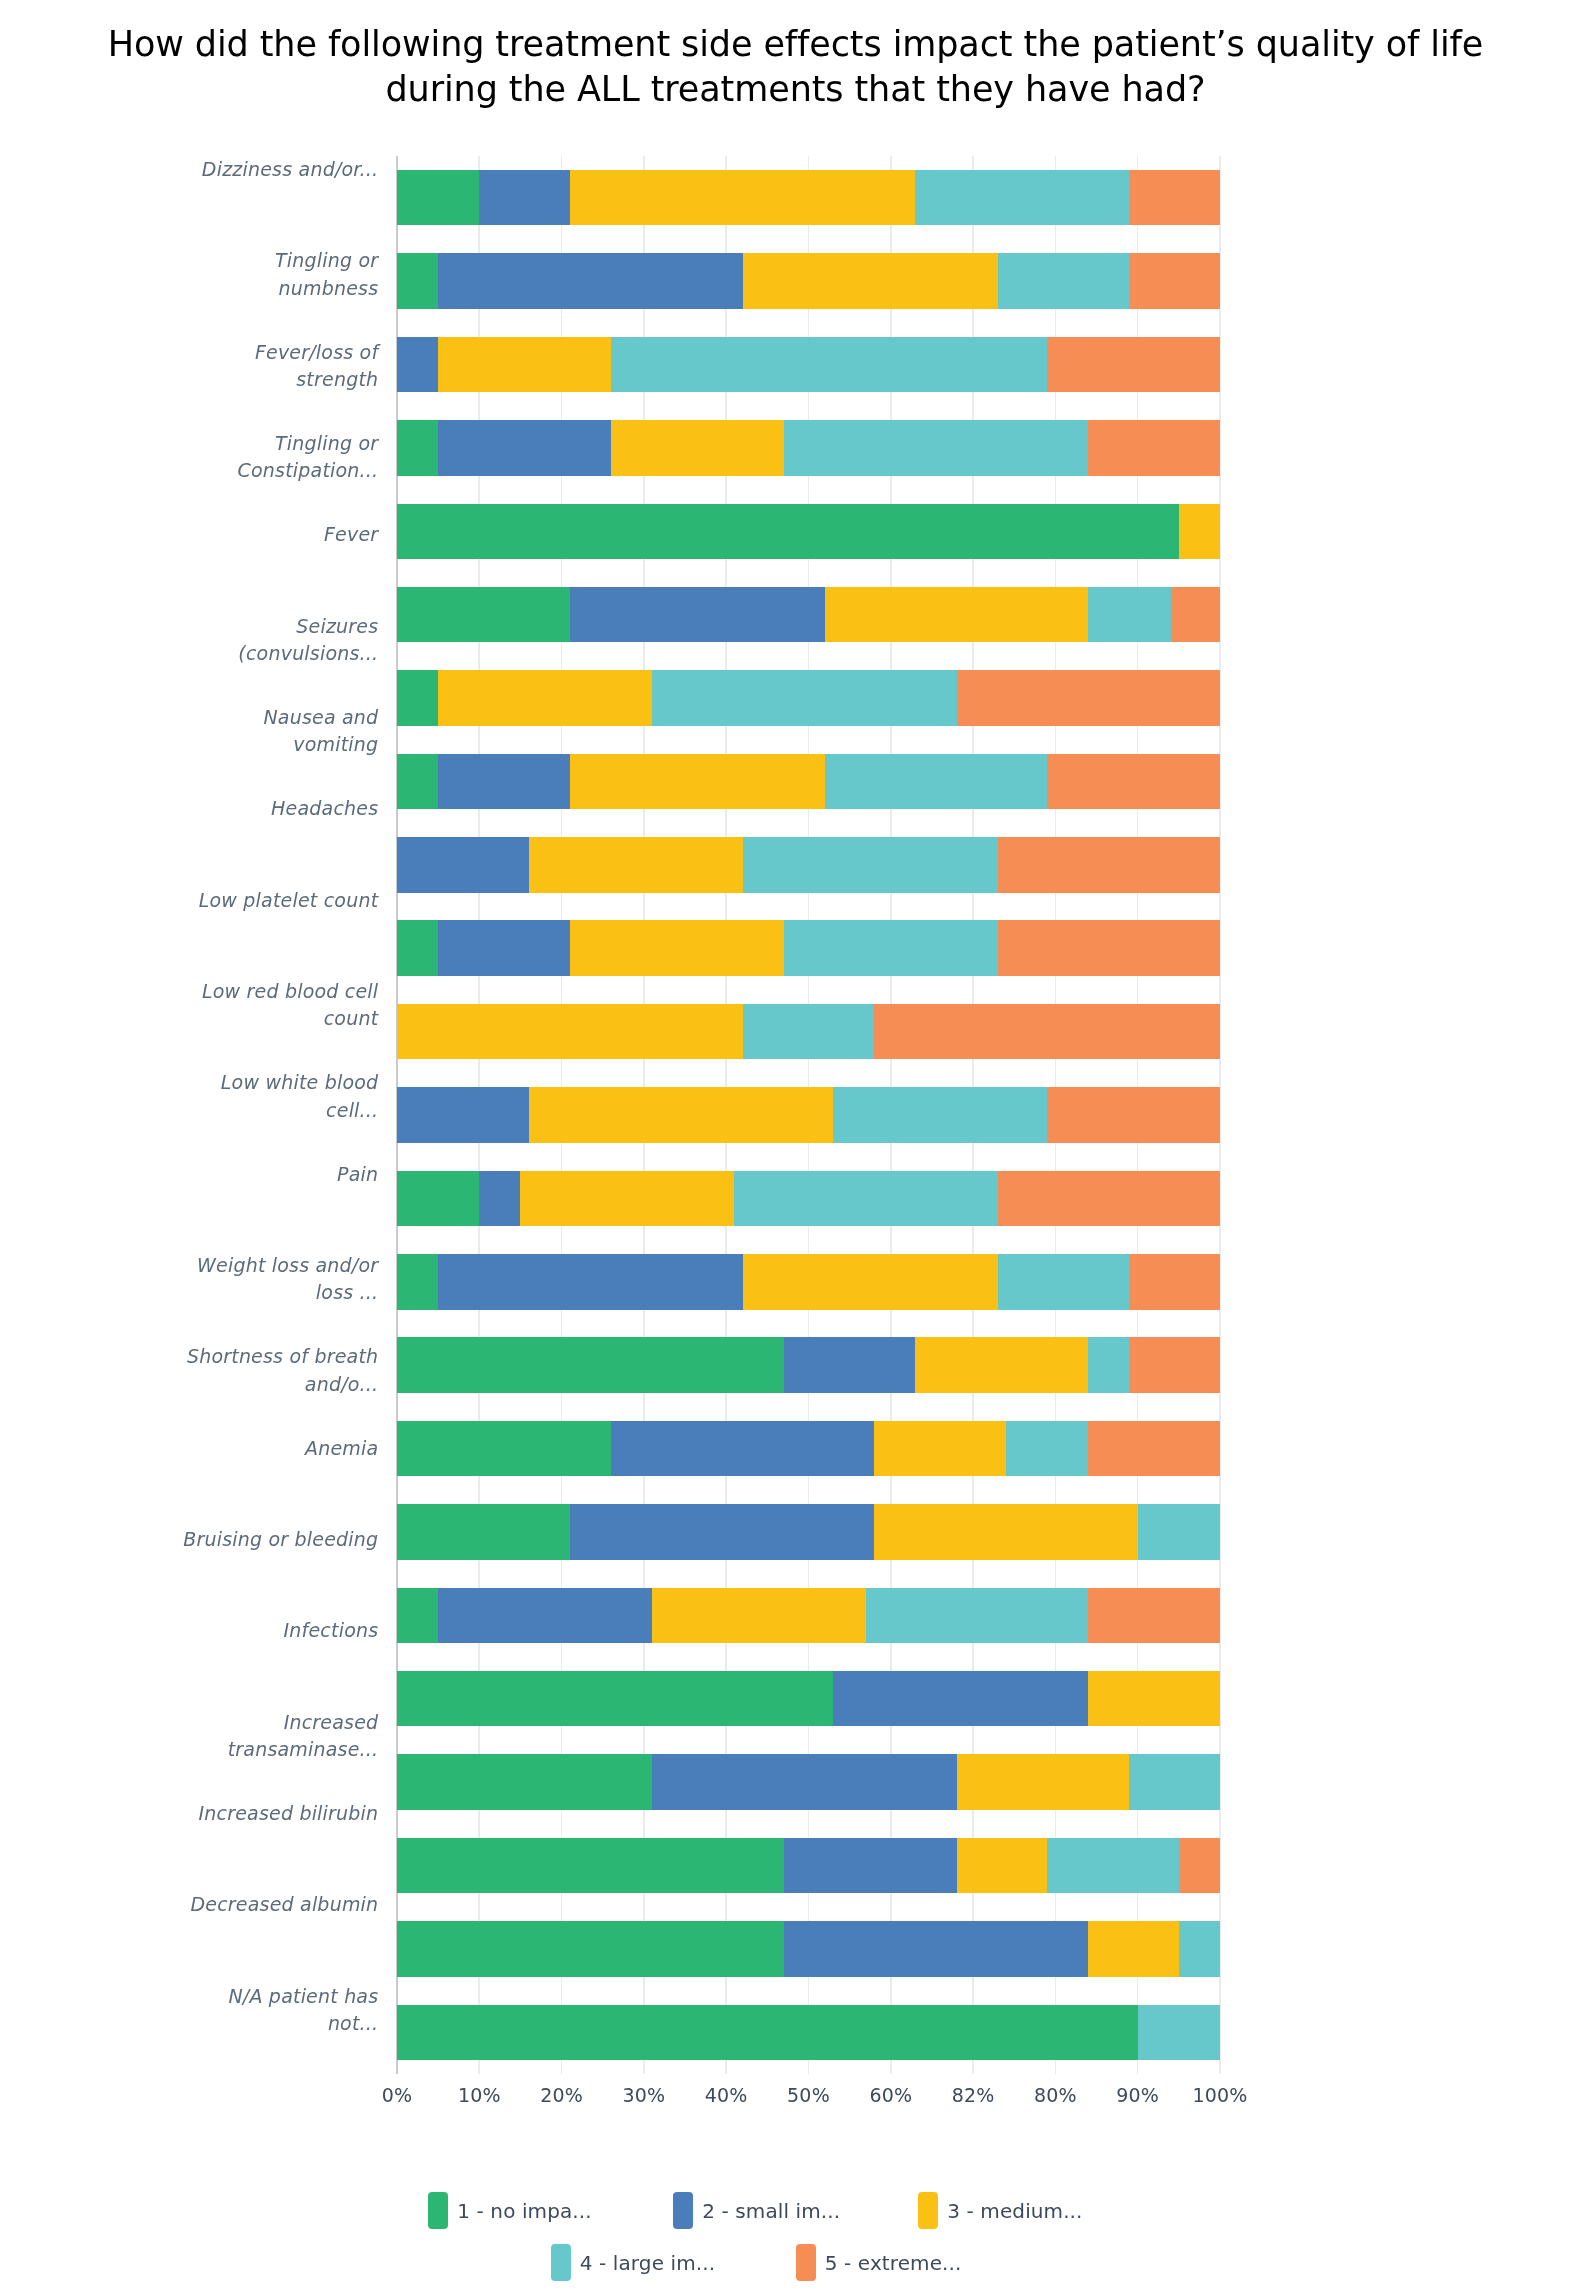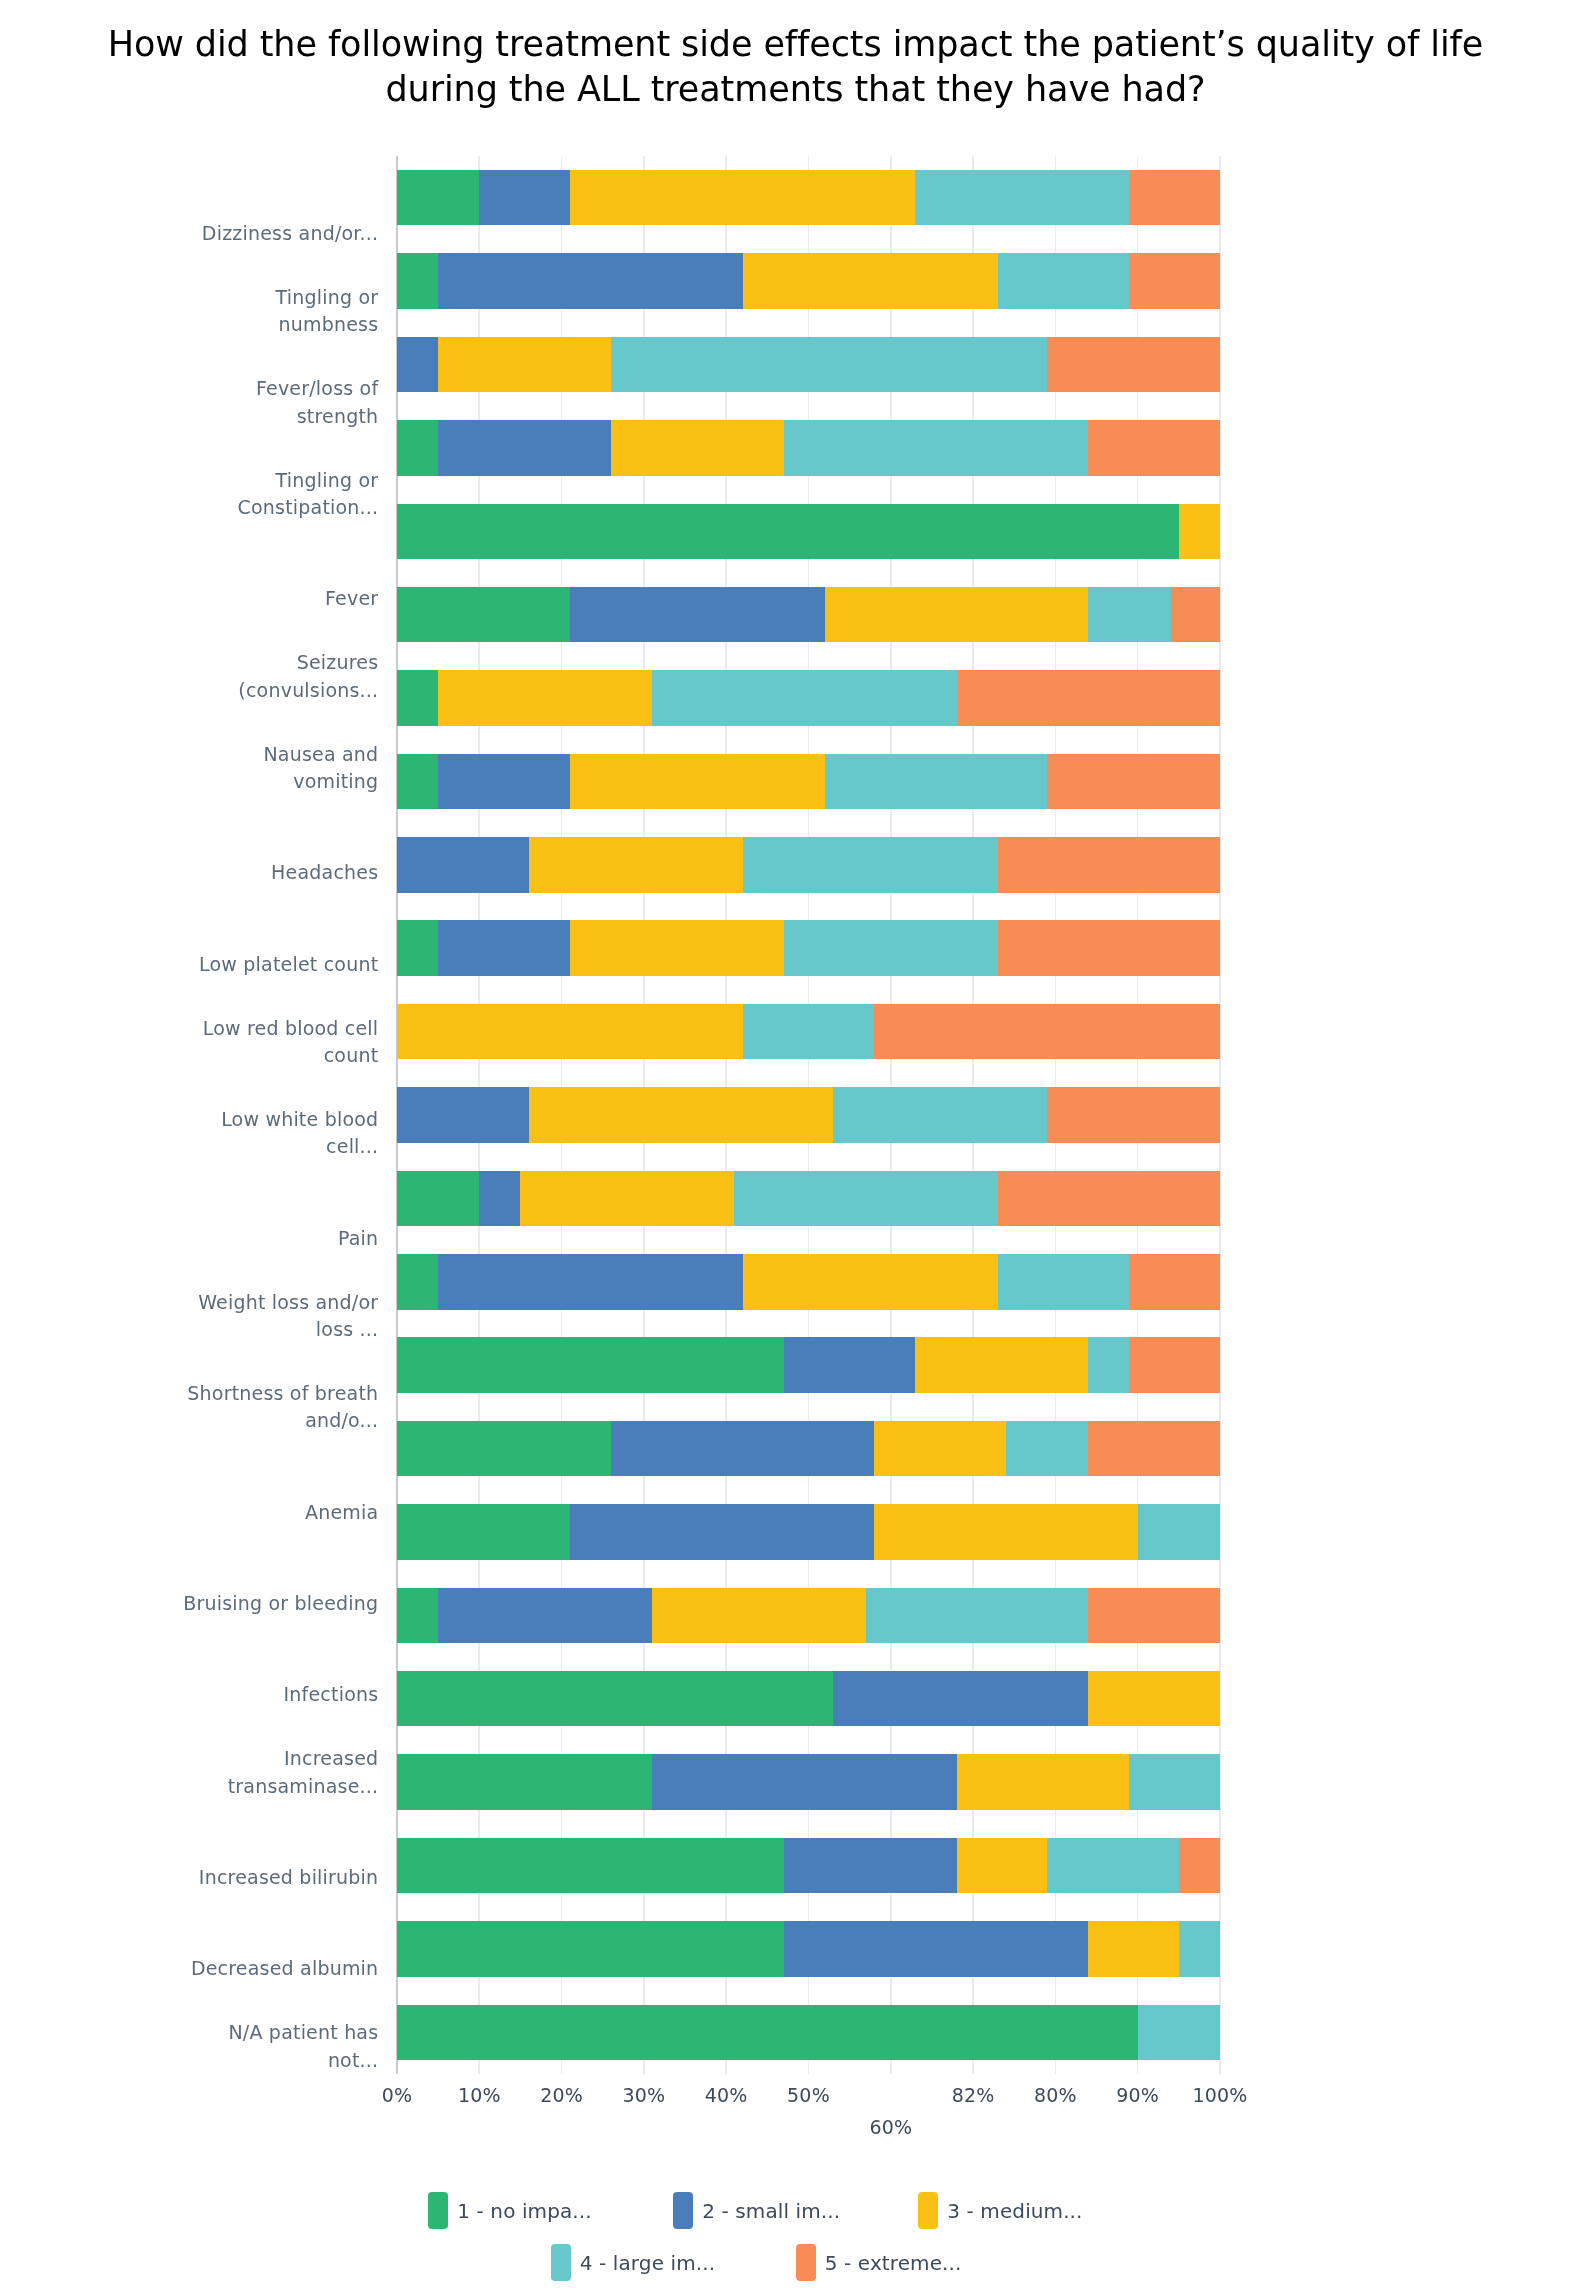--- a/index.html
+++ b/index.html
@@ -51,22 +51,22 @@
   }
   .seg{height:100%;}
 
   
   .ylabels{
     position:absolute;left:0;top:156px;width:397px;height:1918px;
     display:flex;flex-direction:column;
   }
   .ylabel-cell{
     flex:1 1 0;
-    display:flex;align-items:flex-end;justify-content:flex-end;
-    padding-right:18.7px;box-sizing:border-box;
+    display:flex;align-items:flex-start;justify-content:flex-end;
+    padding-right:18.7px;box-sizing:border-box;font-style:italic;
   }
   .ylabel-text{
     text-align:right;
     font-size:19px;line-height:1.44;
     color:#5c6b7a;
     letter-spacing:0.2px;
     max-width:198px;
   }
 
   
@@ -386,21 +386,21 @@
       </div>
   </div>
 
   <div class="xlabels">
       <div class="xlabel" style="left: 0%;">0%</div>
       <div class="xlabel" style="left: 10%;">10%</div>
       <div class="xlabel" style="left: 20%;">20%</div>
       <div class="xlabel" style="left: 30%;">30%</div>
       <div class="xlabel" style="left: 40%;">40%</div>
       <div class="xlabel" style="left: 50%;">50%</div>
-      <div class="xlabel" style="left: 60%; margin-top: 32px;">60%</div>
+      <div class="xlabel" style="left: 60%;">60%</div>
       <div class="xlabel" style="left: 70%;">82%</div>
       <div class="xlabel" style="left: 80%;">80%</div>
       <div class="xlabel" style="left: 90%;">90%</div>
       <div class="xlabel" style="left: 100%;">100%</div>
     </div>
 
   <div class="legend">
       <div class="legend-item">
         <span class="legend-swatch" style="background: rgb(44, 182, 115);"></span>
         <span class="legend-label">1 - no impa...</span>

